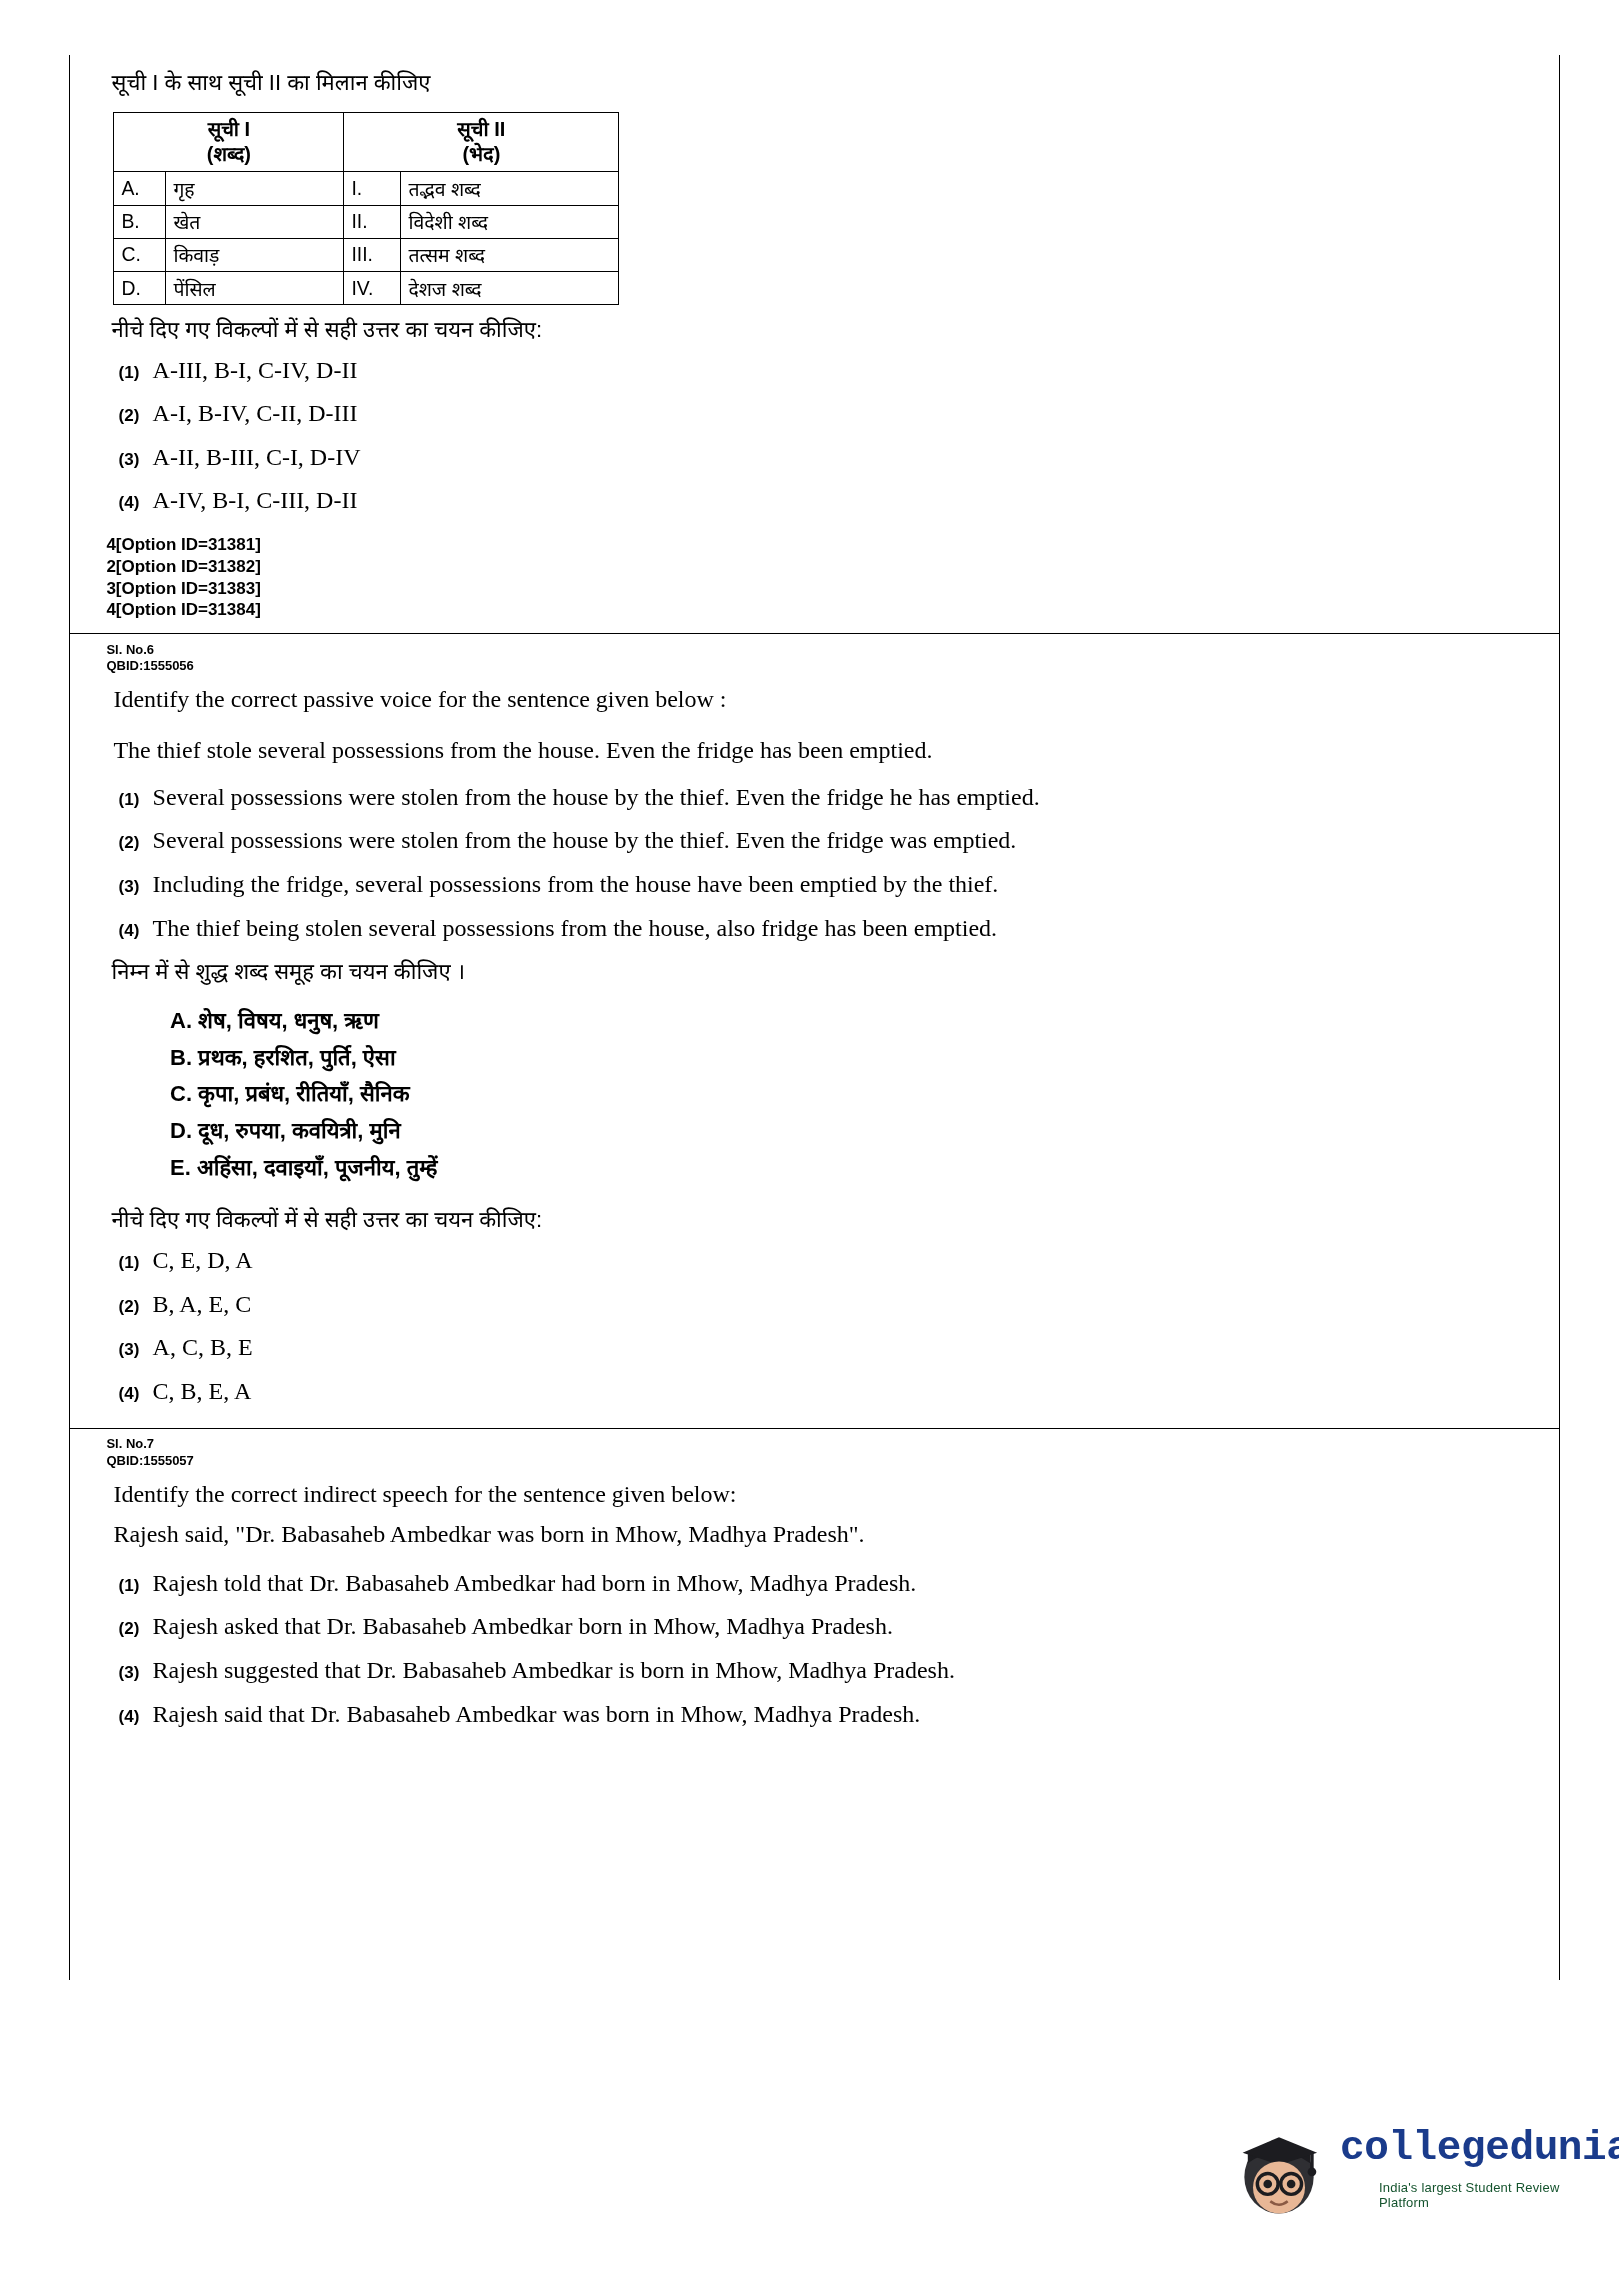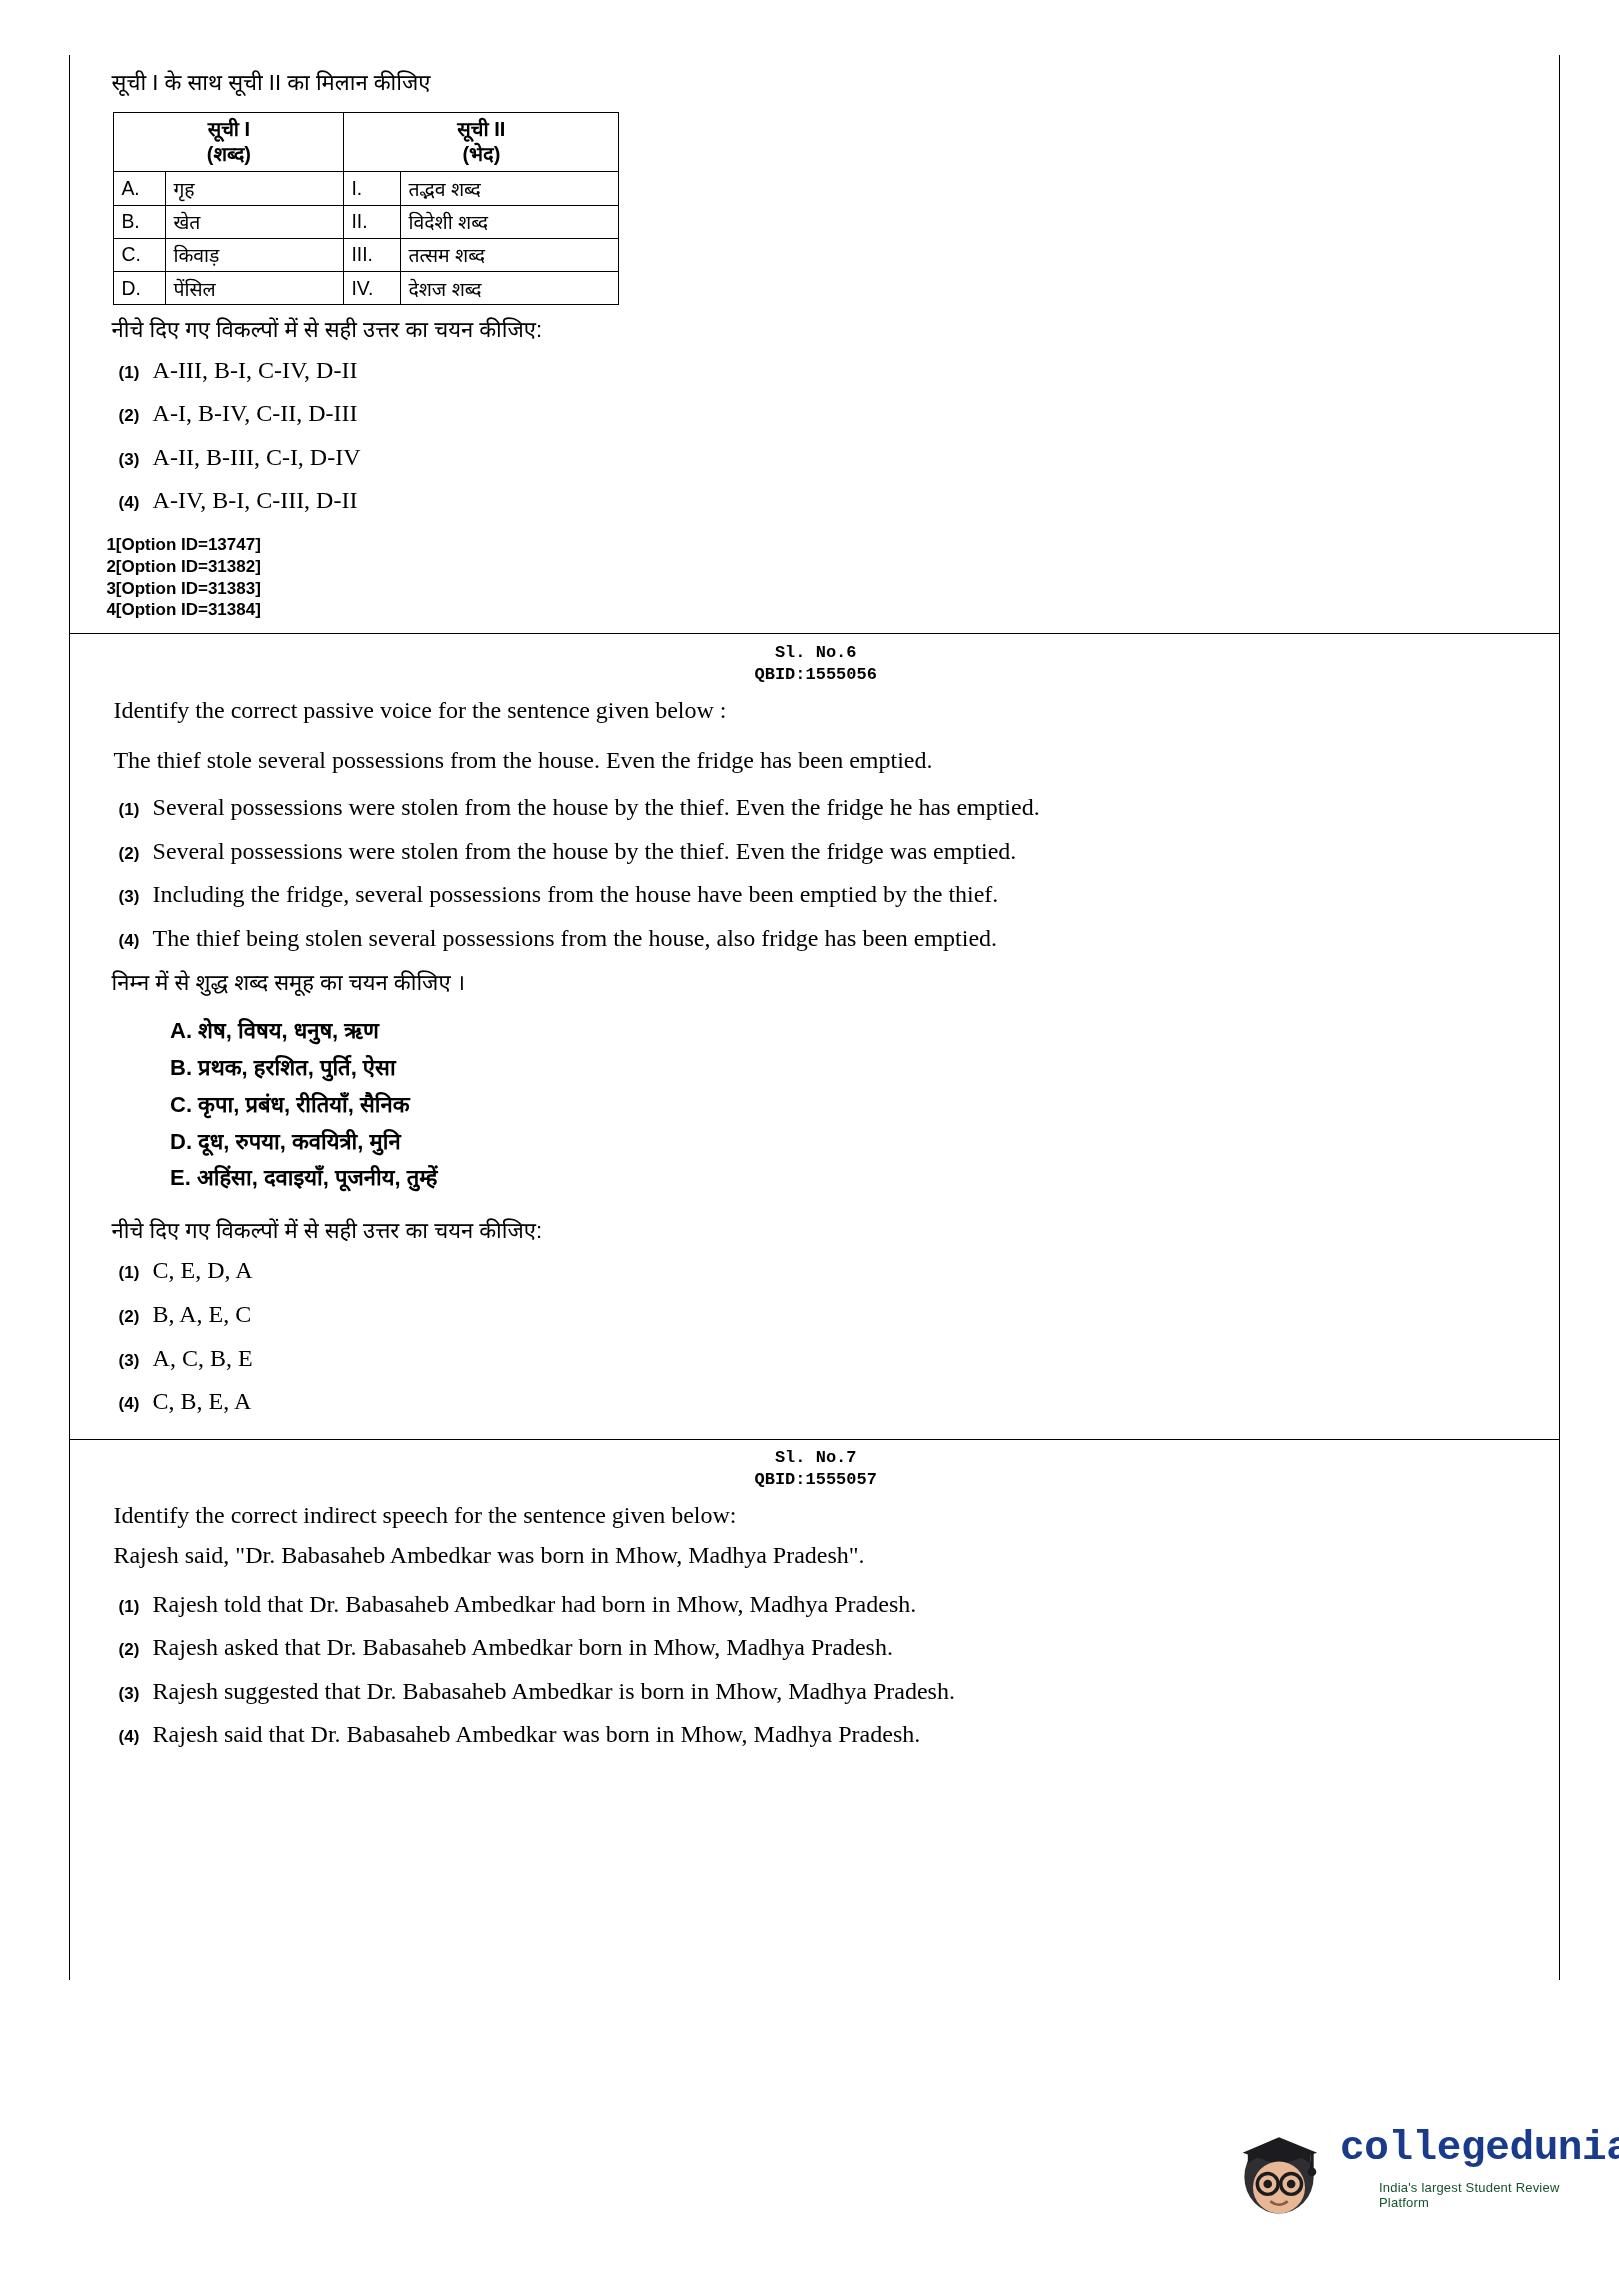--- a/index.html
+++ b/index.html
@@ -115,26 +115,25 @@
     line-height: 1.3;
   }
   .optids {
     font-family: "Liberation Sans", sans-serif;
     font-weight: bold;
     font-size: 17px;
     line-height: 1.28;
     margin: 17.6px 0 3.5px 12.4px;
   }
   .slno {
-    font-family: Liberation Mono, monospace;
-    font-weight: bold;
-    font-size: 17px;
+    font-family: Liberation Sans, sans-serif;
+    font-weight: bold;
+    font-size: 13px;
     line-height: 1.3;
     margin: 1.8px 0 5.3px 12.4px;
-    text-align: center;
   }
   .sublist {
     margin: 16px 0 12.4px 76px;
     font-family: "Liberation Sans", sans-serif;
     font-size: 22px;
     line-height: 1.55;
     font-weight: bold;
   }
   .sublist div {
     margin-bottom: 2.6px;
@@ -246,21 +245,21 @@
           <span class="opt-num">(3)</span>
           <span class="opt-text">A-II, B-III, C-I, D-IV</span>
         </div>
         <div class="opt-row">
           <span class="opt-num">(4)</span>
           <span class="opt-text">A-IV, B-I, C-III, D-II</span>
         </div>
       </div>
 
       <div class="optids">
-        <div>1[Option ID=13747]</div>
+        <div>4[Option ID=31381]</div>
         <div>2[Option ID=31382]</div>
         <div>3[Option ID=31383]</div>
         <div>4[Option ID=31384]</div>
       </div>
     </div>
 
     <div class="qblock divider-top">
       <div class="slno">
         <div>Sl. No.6</div>
         <div>QBID:1555056</div>

